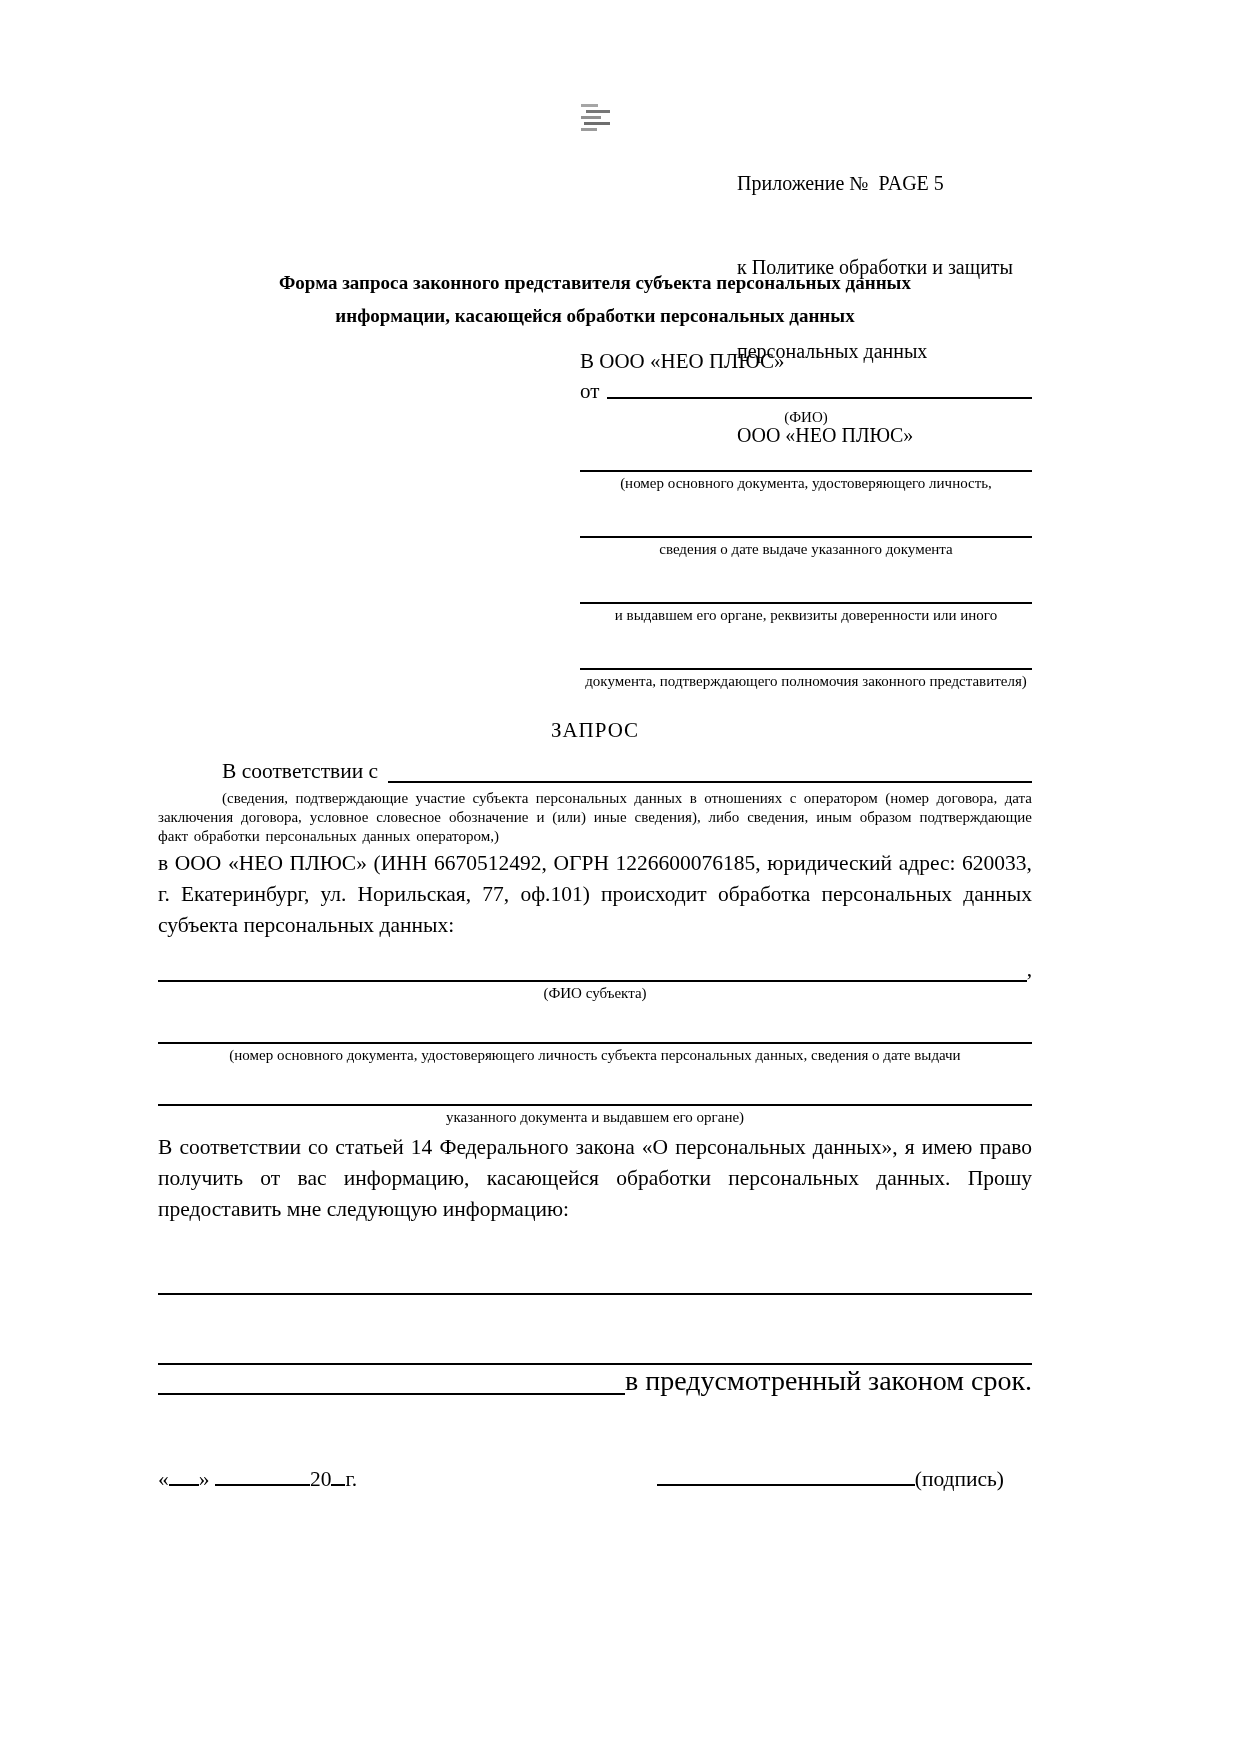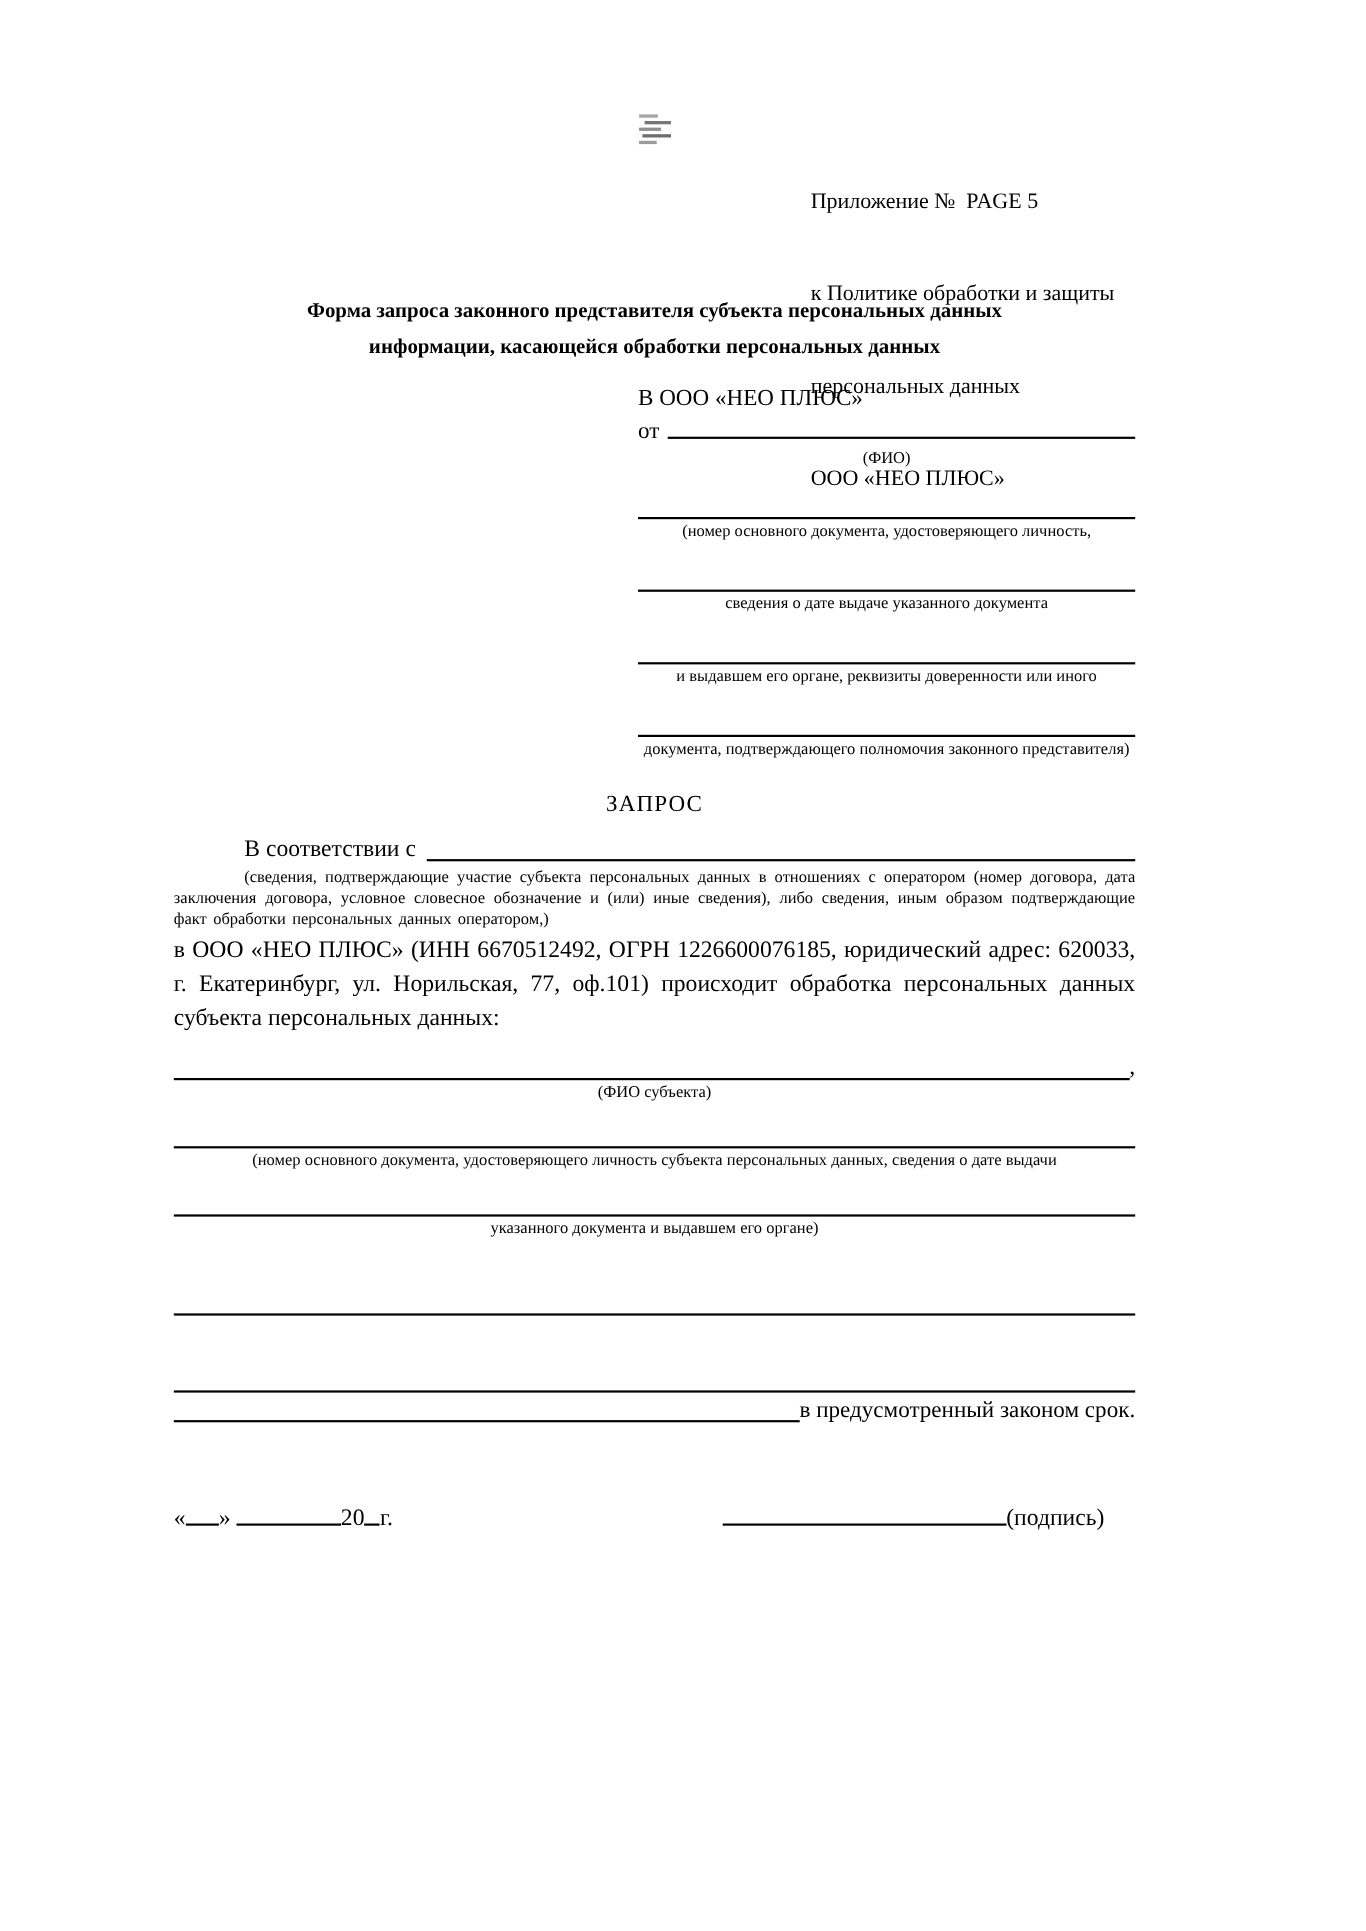--- a/index.html
+++ b/index.html
@@ -45,21 +45,21 @@
   .subject-row{display:flex;align-items:flex-end;font-size:21.5px;margin-top:16px;}
   .subject-row .fill{flex:1;}
   .full-line{border-bottom:2px solid #000;height:26px;}
   .subject-field{margin-top:14px;}
 
   .law-p{margin-top:6px;}
 
   .blank-line{border-bottom:2px solid #000;height:30px;margin-top:38px;}
 
   .answer1{font-size:21.5px;text-align:right;margin-top:22px;line-height:31px;}
-  .answer2{display:flex;align-items:center;font-size:21px;line-height:31px;}
+  .answer2{display:flex;align-items:flex-start;font-size:28px;line-height:31px;}
   .answer2 .fill{flex:1;}
   .answer2 .suffix{white-space:nowrap;}
 
   .footer-row{display:flex;justify-content:space-between;align-items:flex-end;margin-top:66px;font-size:21.5px;}
   .date-part{white-space:nowrap;}
   .sign-part{white-space:nowrap;margin-right:28px;}
   .f-q{letter-spacing:0;}
   .fill-28{width:30px;} .fill-95{width:95px;} .fill-14{width:14px;} .fill-258{width:258px;}
 </style>
 </head>
@@ -138,20 +138,21 @@
     <div class="subject-field">
       <div class="full-line"></div>
       <div class="cap">(номер основного документа, удостоверяющего личность субъекта персональных данных, сведения о дате выдачи</div>
     </div>
 
     <div class="subject-field">
       <div class="full-line"></div>
       <div class="cap">указанного документа и выдавшем его органе)</div>
     </div>
 
+    <div class="body-p law-p">В соответствии со статьей 14 Федерального закона «О персональных данных», я имею право получить от вас информацию, касающейся обработки персональных данных. Прошу предоставить мне следующую информацию:</div>
 
     <div class="blank-line"></div>
     <div class="blank-line"></div>
 
     <div class="answer2">
       <span class="fill"></span>
       <span class="suffix">в предусмотренный законом срок.</span>
     </div>
 
     <div class="footer-row">

